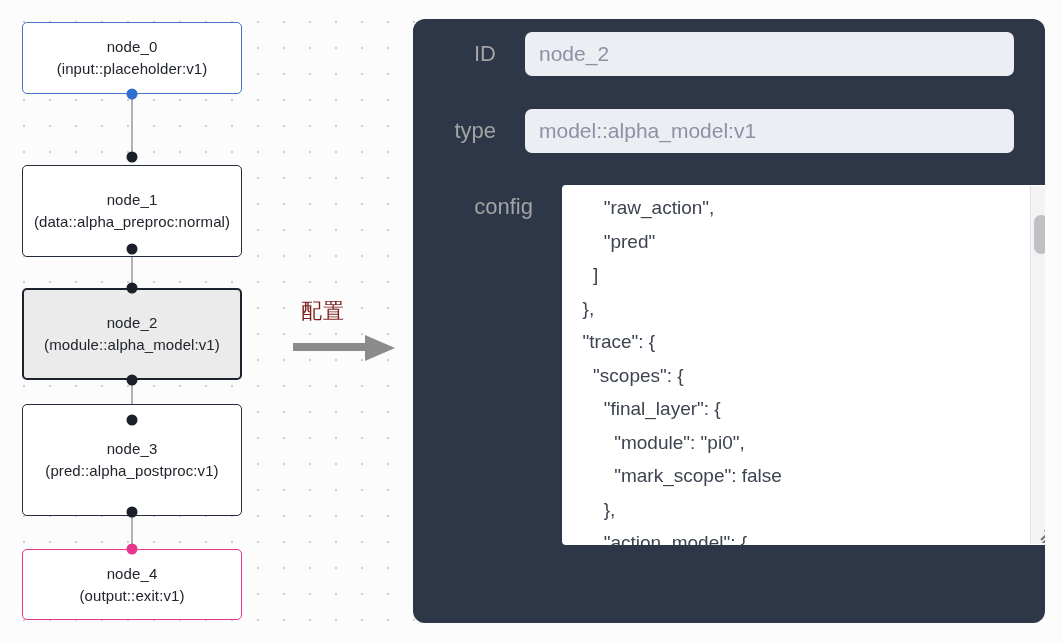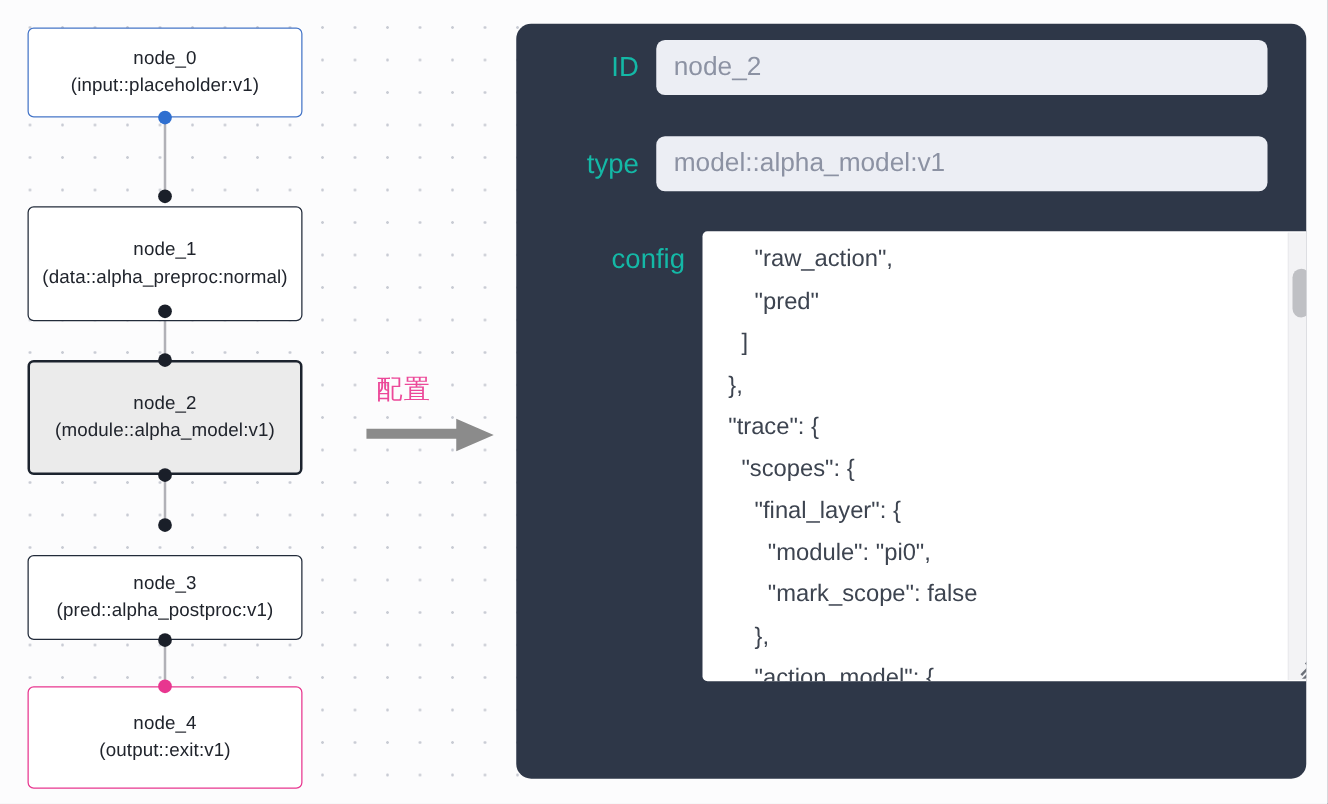--- a/index.html
+++ b/index.html
@@ -73,21 +73,21 @@
   
   #annotation {
     position: absolute;
     left: 293px; top: 297px;
     width: 110px; height: 70px;
   }
   #annotation .anno-text {
     position: absolute;
     left: 8px; top: 0;
     font-size: 21px;
-    color: #ec4899;
+    color: #7f1d1d;
     letter-spacing: 1px;
     font-family: Liberation Serif, serif;
   }
   #annotation svg { position: absolute; left: 0; top: 34px; }
 
   
   #panel {
     position: absolute;
     left: 413px; top: 19px;
     width: 632px; height: 604px;
@@ -100,23 +100,23 @@
     position: absolute;
     left: 0;
     width: 100%;
     display: flex;
     align-items: flex-start;
   }
   .field-label {
     width: 112px;
     flex: 0 0 112px;
     text-align: right;
-    padding-right: 14px;
-    box-sizing: border-box;
-    color: #14b8a6;
+    padding-right: 29px;
+    box-sizing: border-box;
+    color: #a3a3a3;
     font-size: 22px;
     line-height: 44px;
   }
   .field-input {
     box-sizing: border-box;
     width: 489px;
     height: 44px;
     background: #eceef4;
     border: none;
     border-radius: 7px;
@@ -221,27 +221,27 @@
       <span class="nlabel">(data::alpha_preproc:normal)</span>
     </div>
     <div class="port" style="left: 132px; top: 157px;"></div>
     <div class="port" style="left: 132px; top: 249px;"></div>
     <div class="node selected" style="left: 22px; top: 288px; width: 220px; height: 92px;">
       <span class="nlabel">node_2</span>
       <span class="nlabel">(module::alpha_model:v1)</span>
     </div>
     <div class="port" style="left: 132px; top: 288px;"></div>
     <div class="port" style="left: 132px; top: 380px;"></div>
-    <div class="node" style="left: 22px; top: 444px; width: 220px; height: 68px;">
+    <div class="node" style="left: 22px; top: 404px; width: 220px; height: 112px;">
       <span class="nlabel">node_3</span>
       <span class="nlabel">(pred::alpha_postproc:v1)</span>
     </div>
     <div class="port" style="left: 132px; top: 420px;"></div>
     <div class="port" style="left: 132px; top: 512px;"></div>
-    <div class="node output-node" style="left: 22px; top: 549px; width: 220px; height: 82px;">
+    <div class="node output-node" style="left: 22px; top: 549px; width: 220px; height: 71px;">
       <span class="nlabel">node_4</span>
       <span class="nlabel">(output::exit:v1)</span>
     </div>
     <div class="port port-pink" style="left: 132px; top: 549px;"></div>
   </div>
 
 <div id="annotation">
   <div class="anno-text">配置</div>
   <svg width="105" height="34" viewBox="0 0 105 34">
     <path d="M0 12 L72 12 L72 4 L102 17 L72 30 L72 20 L0 20 Z" fill="#8b8b8b"></path>

